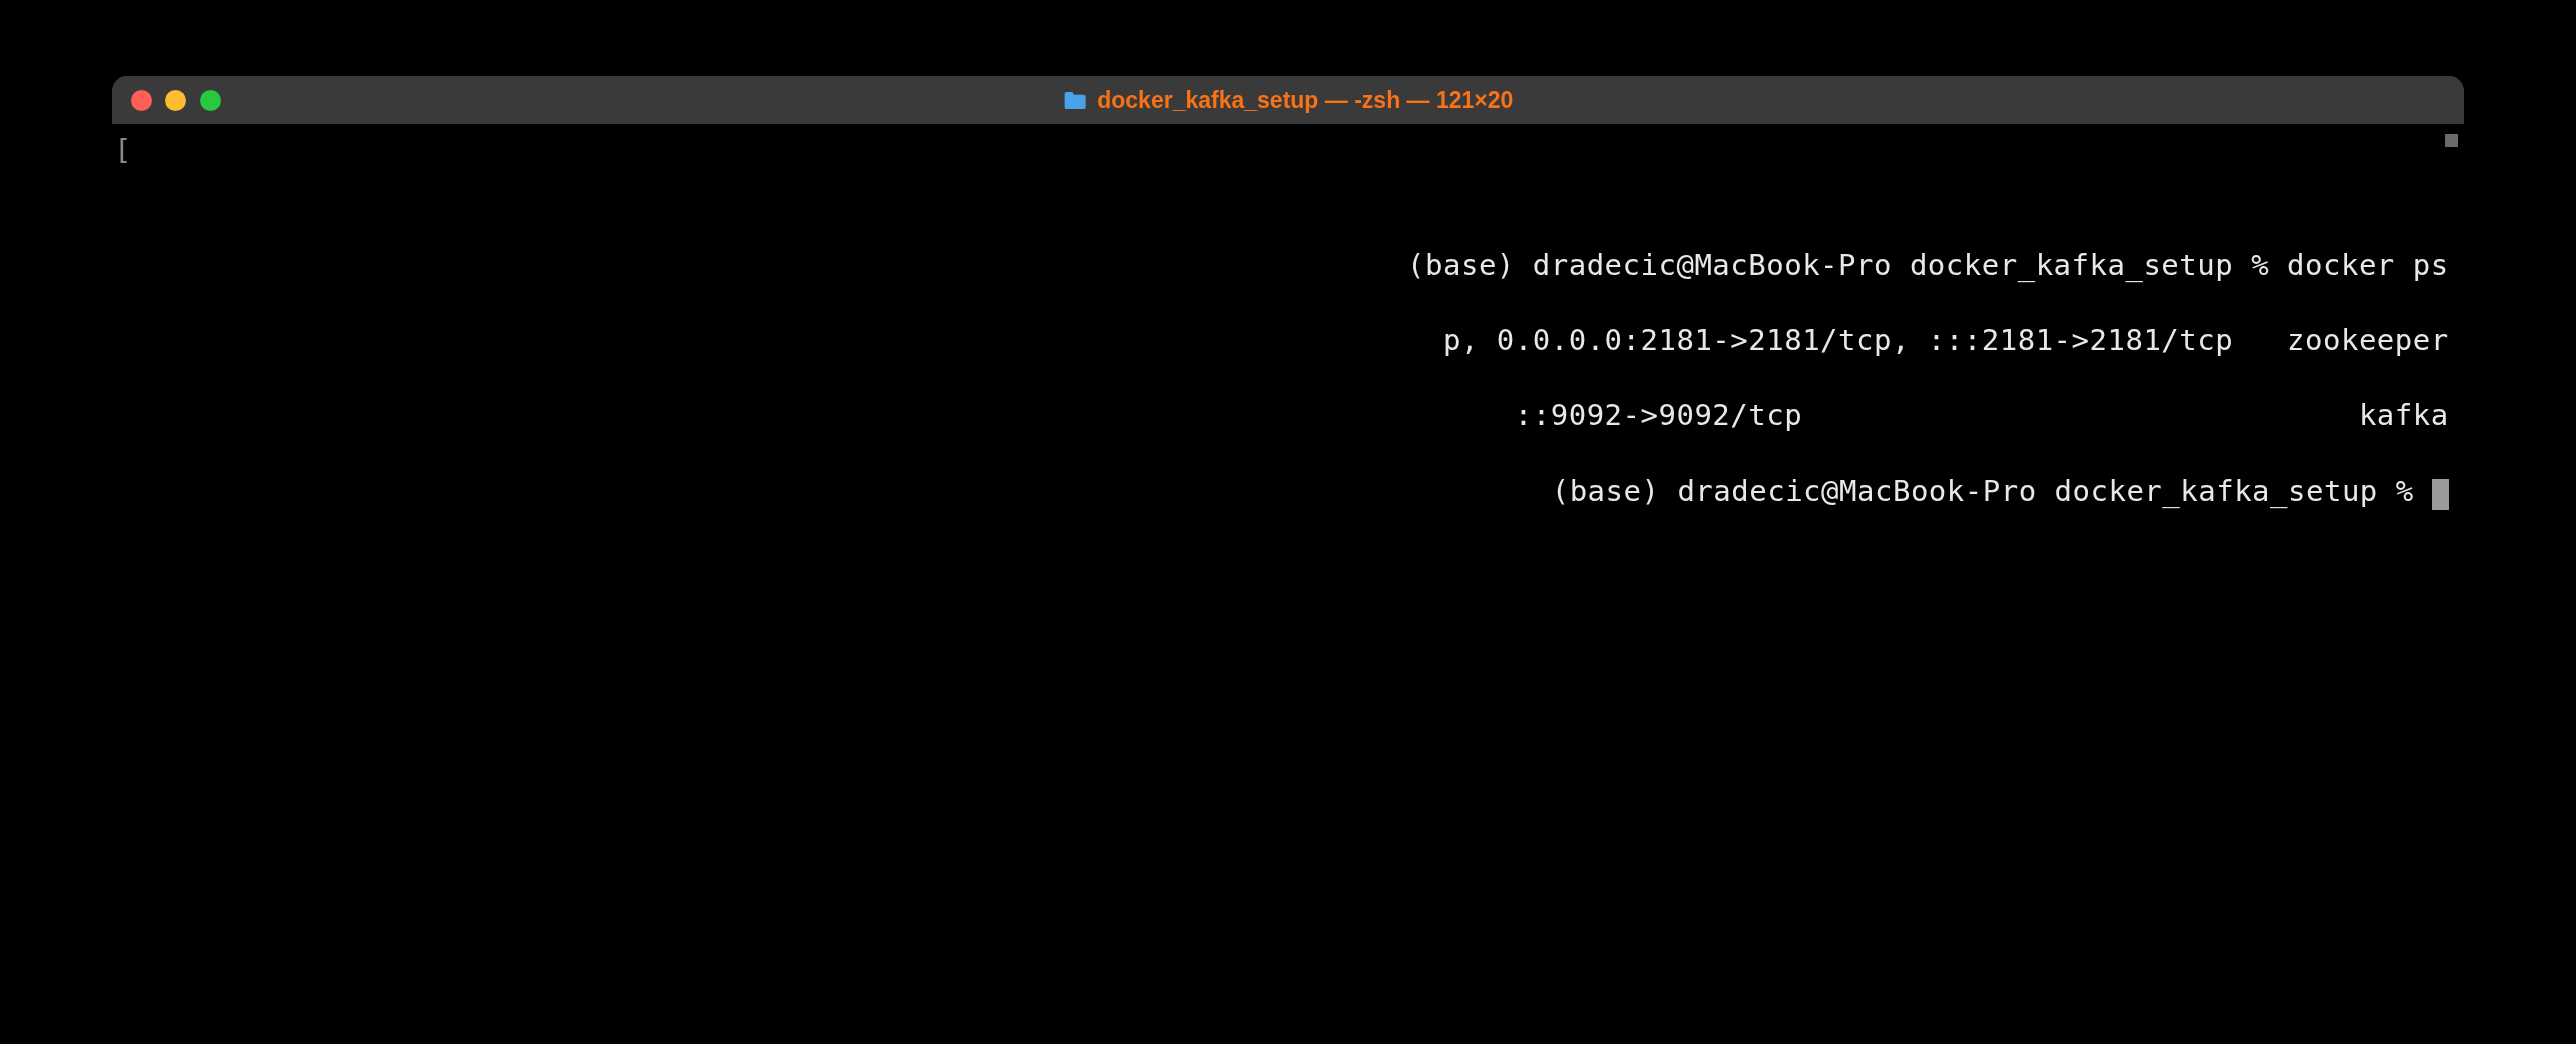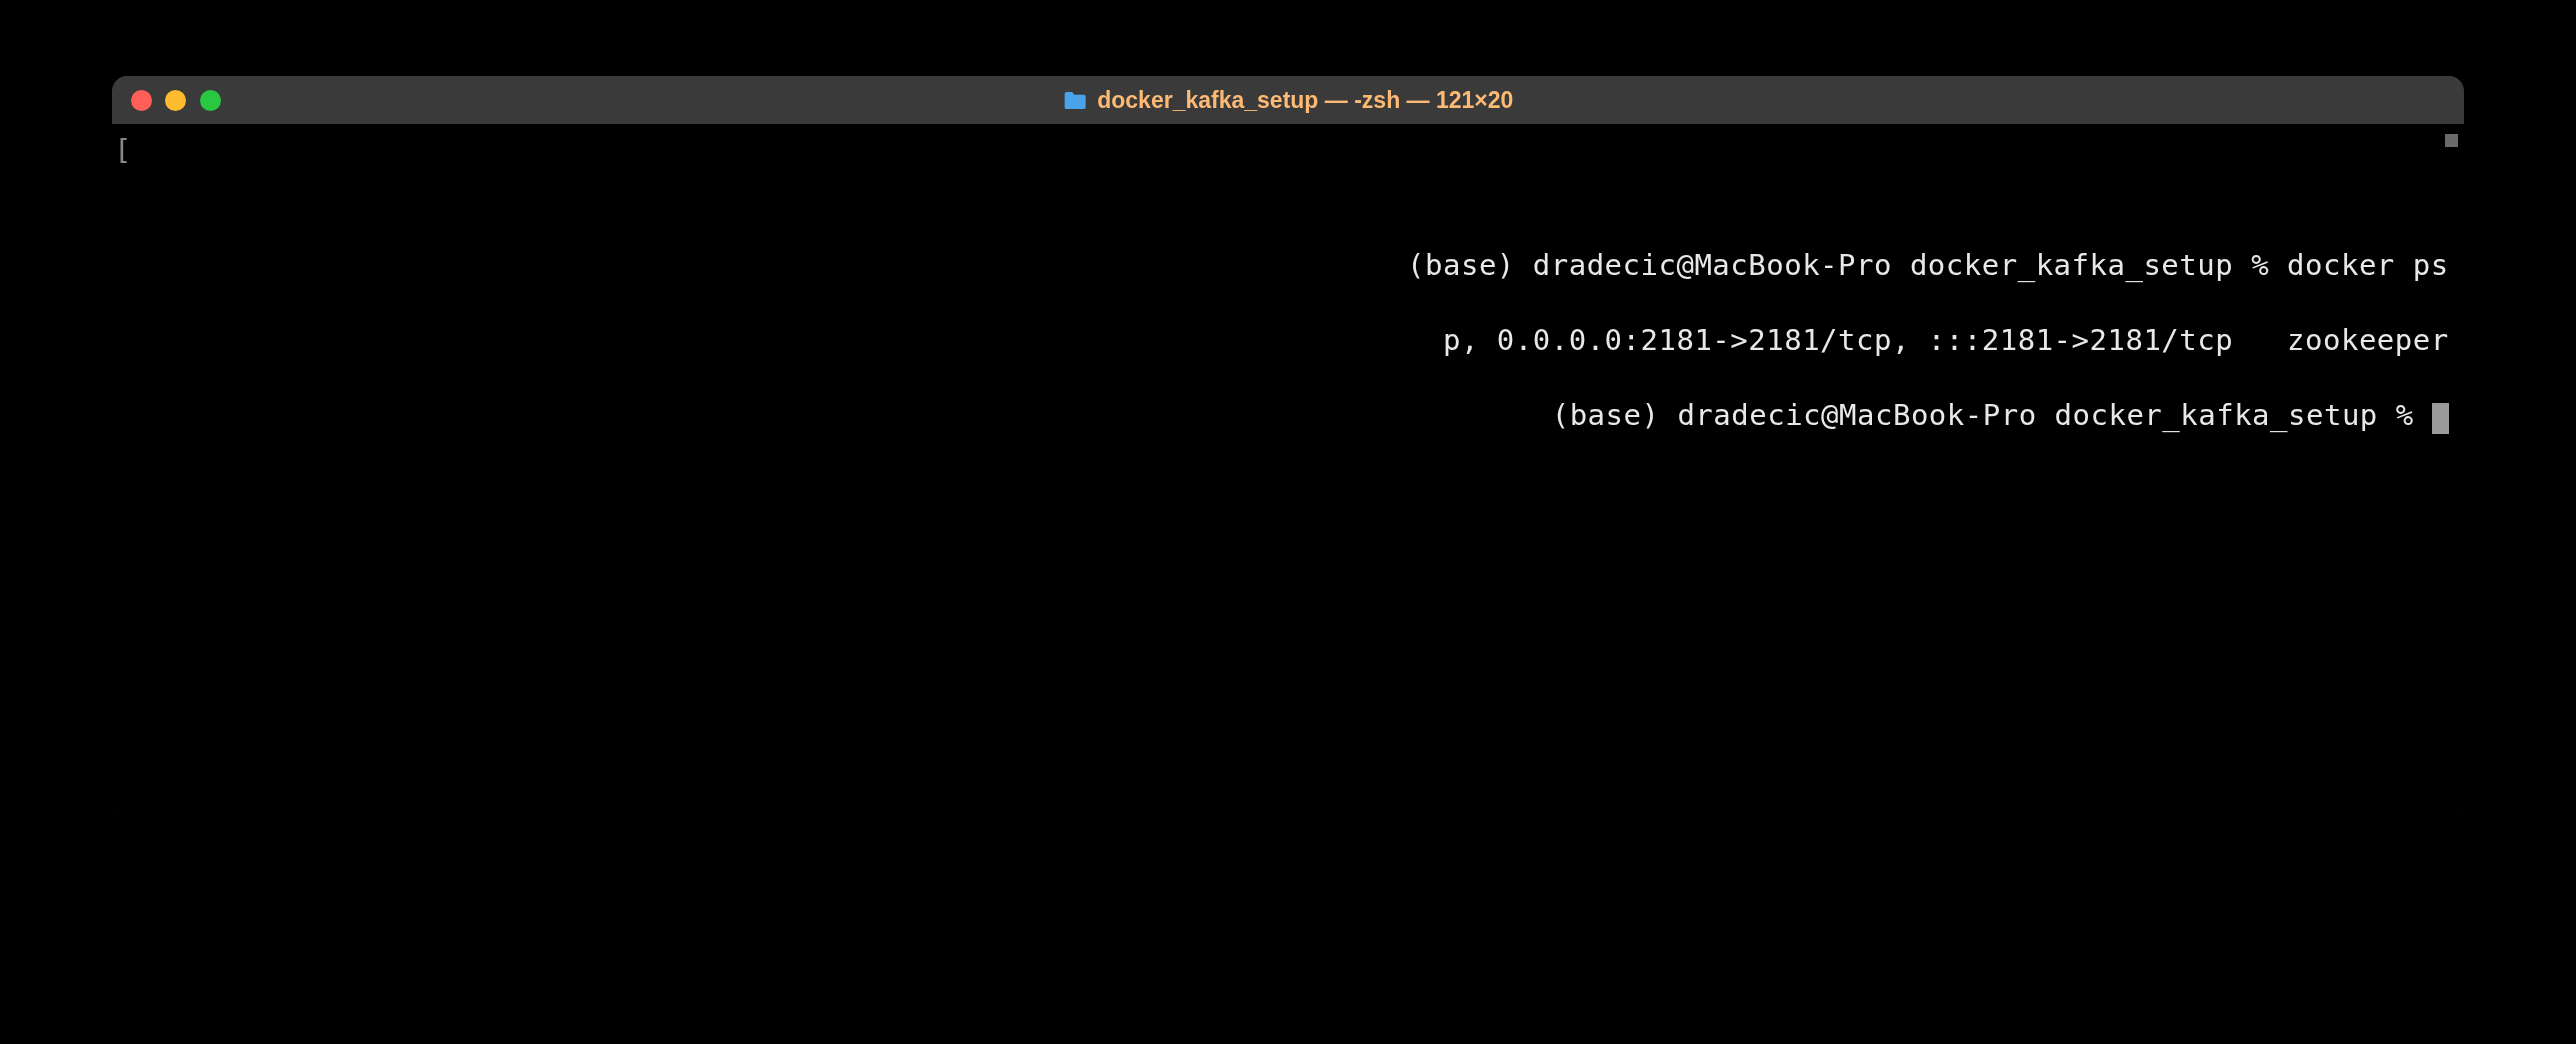--- a/index.html
+++ b/index.html
@@ -52,21 +52,21 @@
     .traffic-light.yellow { background: #febc2e; }
     .traffic-light.green { background: #28c840; }
 
     .title-center {
       position: absolute;
       left: 50%;
       transform: translateX(-50%);
       display: flex;
       align-items: center;
       gap: 9.6px;
-      color: #fdba74;
+      color: #f97316;
       font-size: 23px;
       font-weight: 600;
       font-family: -apple-system, BlinkMacSystemFont, sans-serif;
     }
 
     .folder-icon {
       width: 25px;
       height: 21px;
       display: inline-block;
     }
@@ -132,16 +132,17 @@
         </svg>
       </span>
       <span>docker_kafka_setup — -zsh — 121×20</span>
     </div>
   </div>
   <div class="terminal-body">
     <span class="left-bracket">[</span>
     <div class="scroll-indicator"></div>
 <div class="line"><span>(base) dradecic@MacBook-Pro docker_kafka_setup % </span><span>docker ps</span></div>
 <div class="line">p, 0.0.0.0:2181-&gt;2181/tcp, :::2181-&gt;2181/tcp   zookeeper</div>
+<div class="line">::9092-&gt;9092/tcp                               kafka</div>
 <div class="line"><span>(base) dradecic@MacBook-Pro docker_kafka_setup % </span><span class="cursor-block"></span></div>
   </div>
 </div>
 
 
 </body></html>

